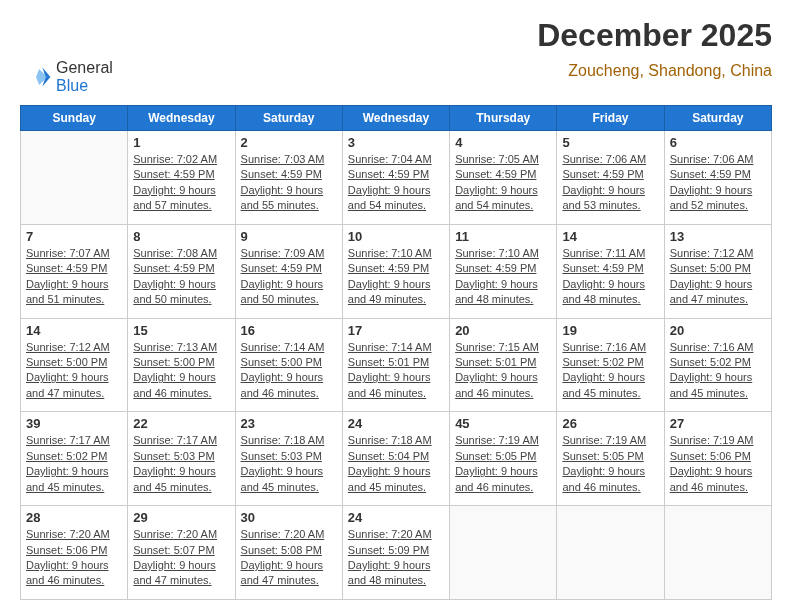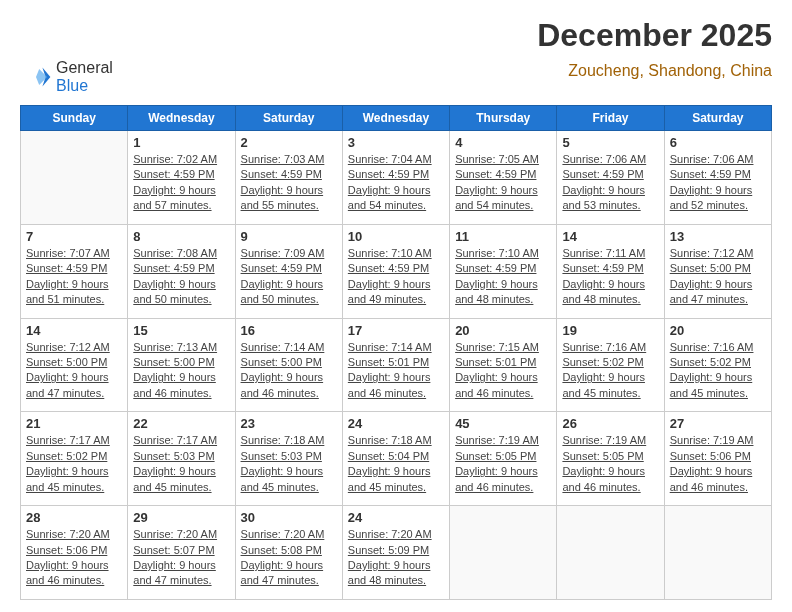--- a/index.html
+++ b/index.html
@@ -206,21 +206,21 @@
             <div class="day-num">19</div>
             <div class="day-info">Sunrise: 7:16 AM<br>Sunset: 5:02 PM<br>Daylight: 9 hours and 45 minutes.</div>
           </td>
           <td>
             <div class="day-num">20</div>
             <div class="day-info">Sunrise: 7:16 AM<br>Sunset: 5:02 PM<br>Daylight: 9 hours and 45 minutes.</div>
           </td>
         </tr>
         <tr>
           <td>
-            <div class="day-num">21</div>
+            <div class="day-num">39</div>
             <div class="day-info">Sunrise: 7:17 AM<br>Sunset: 5:02 PM<br>Daylight: 9 hours and 45 minutes.</div>
           </td>
           <td>
             <div class="day-num">22</div>
             <div class="day-info">Sunrise: 7:17 AM<br>Sunset: 5:03 PM<br>Daylight: 9 hours and 45 minutes.</div>
           </td>
           <td>
             <div class="day-num">23</div>
             <div class="day-info">Sunrise: 7:18 AM<br>Sunset: 5:03 PM<br>Daylight: 9 hours and 45 minutes.</div>
           </td>

